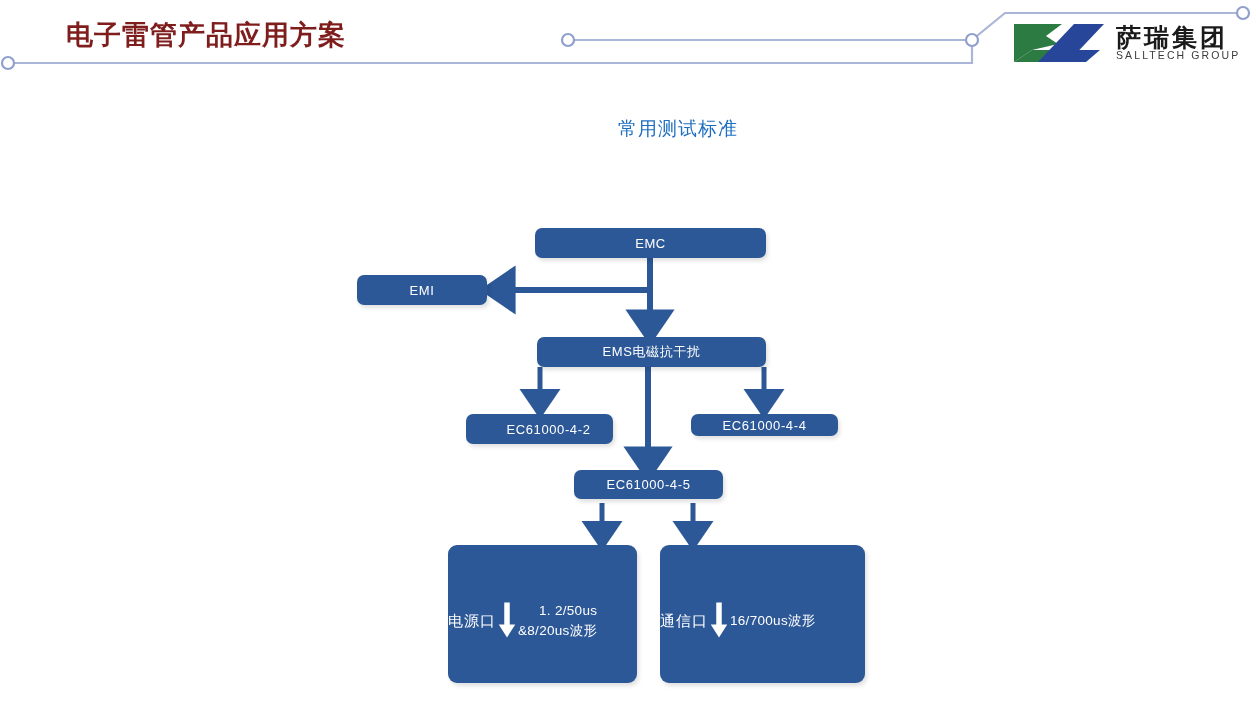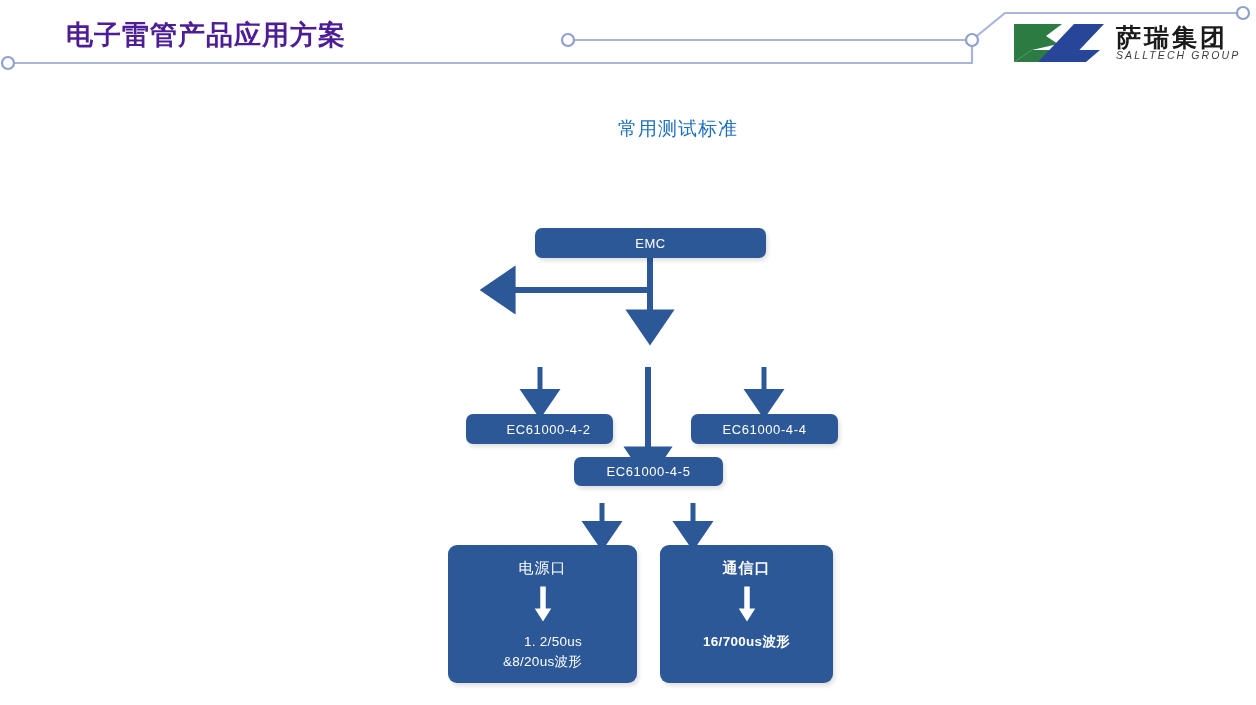--- a/index.html
+++ b/index.html
@@ -30,21 +30,21 @@
     height: 90px;
     pointer-events: none;
   }
   #page-title {
     position: absolute;
     left: 66px;
     top: 17px;
     font-size: 27px;
     font-weight: bold;
     letter-spacing: 1px;
-    color: #4c1d95;
+    color: #7f1d1d;
     white-space: nowrap;
   }
 
   
   #logo {
     position: absolute;
     left: 1012px;
     top: 20px;
     width: 230px;
     height: 46px;
@@ -69,21 +69,20 @@
     letter-spacing: 3px;
     line-height: 1.05;
     white-space: nowrap;
   }
   #logo-en {
     font-size: 10.5px;
     color: #3b3b3b;
     letter-spacing: 2.1px;
     line-height: 1.1;
     white-space: nowrap;
-    font-style: italic;
   }
 
   
   #slide-heading {
     position: absolute;
     left: 0;
     top: 116px;
     width: 1256px;
     text-align: center;
     font-size: 19px;
@@ -118,21 +117,20 @@
     text-align: center;
     box-shadow: 2px 3px 4px rgba(0,0,0,0.12);
   }
   .node.pill {
     border-radius: 7px;
     font-size: 13px;
     letter-spacing: 0.6px;
   }
   .node.panel {
     border-radius: 9px;
-    flex-direction: column;
     justify-content: flex-start;
     padding-top: 14px;
   }
   .panel-title {
     font-size: 15px;
     letter-spacing: 1px;
   }
   .panel-arrow {
     margin: 6px 0 8px 0;
     line-height: 0;
@@ -142,24 +140,24 @@
     line-height: 1.45;
     letter-spacing: 0.3px;
     text-align: right;
   }
 
   
   #node-emc   { left: 535px; top: 186px; width: 231px; height: 30px; }
   #node-emi   { left: 357px; top: 233px; width: 130px; height: 30px; }
   #node-ems   { left: 537px; top: 295px; width: 229px; height: 30px; }
   #node-iec42 { left: 466px; top: 372px; width: 147px; height: 30px; padding-left: 18px; }
-  #node-iec44 { left: 691px; top: 372px; width: 147px; height: 30px; }
-  #node-iec45 { left: 574px; top: 415px; width: 149px; height: 29px; }
+  #node-iec44 { left: 691px; top: 372px; width: 147px; height: 22px; }
+  #node-iec45 { left: 574px; top: 428px; width: 149px; height: 29px; }
   #node-power { left: 448px; top: 503px; width: 189px; height: 138px; }
-  #node-comm  { left: 660px; top: 503px; width: 173px; height: 138px; font-weight: bold; }
+  #node-comm  { left: 660px; top: 503px; width: 205px; height: 138px; }
 </style>
 </head>
 <body>
 
 <div id="header">
 
   <svg id="header-deco" viewBox="0 0 1256 90" width="1256" height="90">
 
     <path d="M 8 63 L 972 63 L 972 40 L 1005 13 L 1243 13" fill="none" stroke="#aab6d8" stroke-width="2.2"></path>
 
@@ -214,21 +212,27 @@
 
     <path d="M 602 461 L 602 492" fill="none" stroke="#2c5897" stroke-width="5" marker-end="url(#ah)"></path>
 
     <path d="M 693 461 L 693 492" fill="none" stroke="#2c5897" stroke-width="5" marker-end="url(#ah)"></path>
   </svg>
 
   <div class="node pill" id="node-emc">
     <span>EMC</span>
   </div>
 
-
+  <div class="node pill" id="node-emi">
+    <span>EMI</span>
+  </div>
+
+  <div class="node pill" id="node-ems">
+    <span>EMS电磁抗干扰</span>
+  </div>
 
   <div class="node pill" id="node-iec42">
     <span>EC61000-4-2</span>
   </div>
 
   <div class="node pill" id="node-iec44">
     <span>EC61000-4-4</span>
   </div>
 
   <div class="node pill" id="node-iec45">

